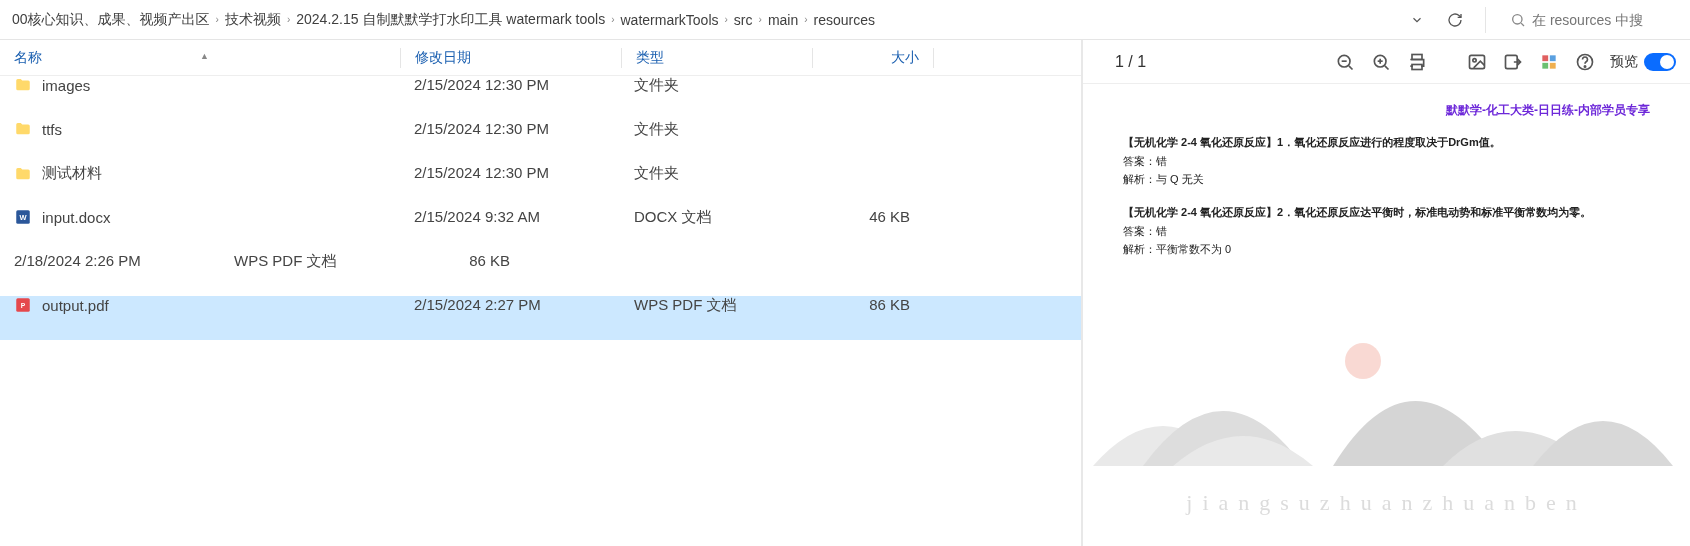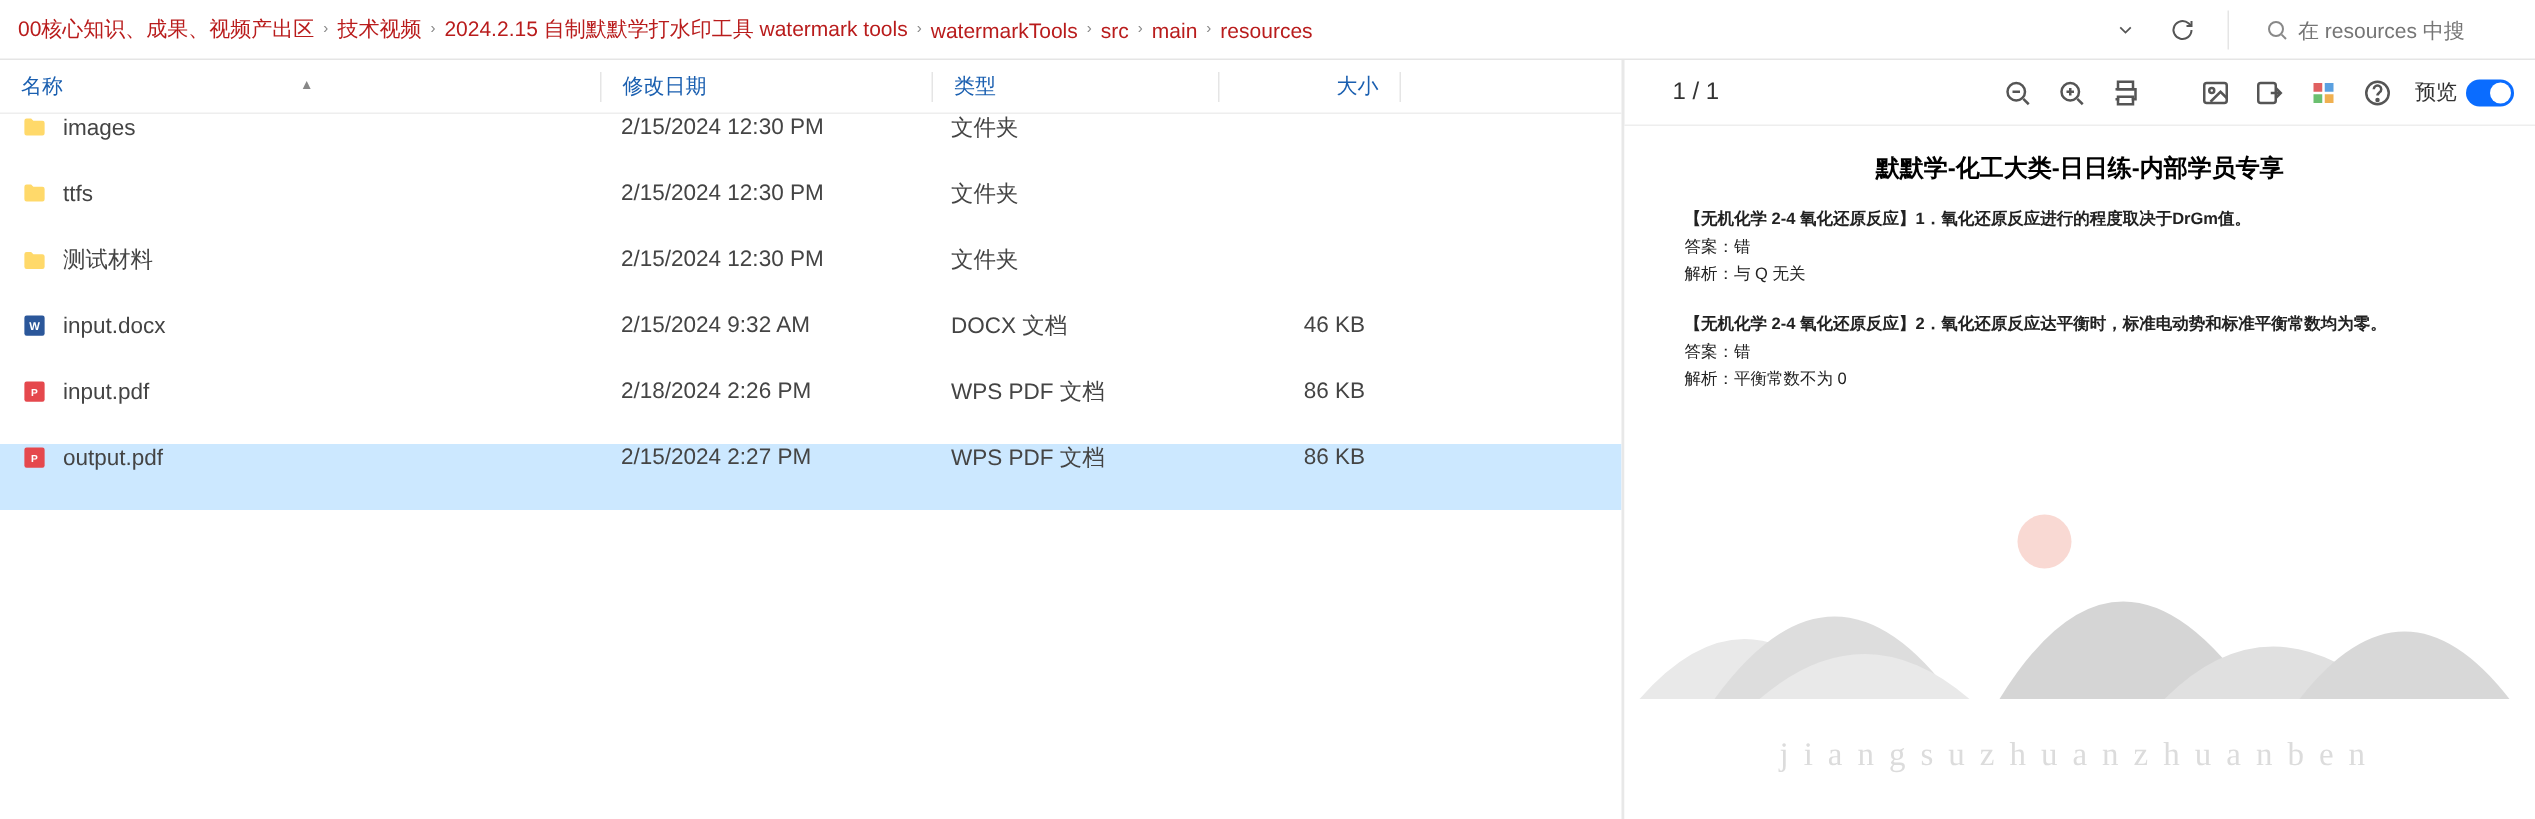--- a/index.html
+++ b/index.html
@@ -1,20 +1,20 @@
 <!DOCTYPE html>
 <html><head>
   <meta charset="utf-8">
   <style>
     * { box-sizing: border-box; margin: 0; padding: 0; }
     body { font-family: "Microsoft YaHei", "Segoe UI", sans-serif; font-size: 14px; color: #333; background: #fff; width: 1690px; height: 546px; overflow: hidden; }
     
     .top-bar { display: flex; align-items: center; height: 40px; padding: 0 8px; border-bottom: 1px solid #e5e5e5; gap: 6px; }
     .breadcrumbs { display: flex; align-items: center; flex: 1; overflow: hidden; white-space: nowrap; }
-    .crumb { color: #b91c1c; padding: 2px 4px; cursor: pointer; }
+    .crumb { color: #404040; padding: 2px 4px; cursor: pointer; }
     .crumb-sep { color: #888; margin: 0 2px; font-size: 10px; }
     .top-right { display: flex; align-items: center; gap: 10px; }
     .icon-btn { width: 28px; height: 28px; display: flex; align-items: center; justify-content: center; cursor: pointer; color: #555; }
     .v-divider { width: 1px; height: 26px; background: #e5e5e5; margin: 0 6px; }
     .search-box { display: flex; align-items: center; gap: 6px; color: #888; padding: 4px 8px; min-width: 180px; }
     .search-box input { border: none; outline: none; font-size: 14px; color: #555; background: transparent; width: 140px; font-family: inherit; }
     
     .main { display: flex; height: calc(100% - 40px); }
     .file-area { flex: 1; display: flex; flex-direction: column; border-right: 1px solid #e8e8e8; }
     
@@ -43,21 +43,21 @@
 
     .preview-pane { width: 608px; display: flex; flex-direction: column; border-left: 1px solid #e8e8e8; }
     .preview-toolbar { display: flex; align-items: center; justify-content: flex-end; gap: 14px; height: 44px; padding: 0 14px; border-bottom: 1px solid #eee; }
     .preview-toolbar .page-ind { margin-right: auto; margin-left: 18px; color: #333; font-size: 16px; }
     .preview-toolbar .pv-icon { width: 22px; height: 22px; display: flex; align-items: center; justify-content: center; cursor: pointer; color: #555; }
     .preview-toggle { display: flex; align-items: center; gap: 6px; }
     .toggle-sw { width: 32px; height: 18px; border-radius: 9px; background: #0a6cff; position: relative; }
     .toggle-sw::after { content: ""; position: absolute; right: 2px; top: 2px; width: 14px; height: 14px; border-radius: 50%; background: #fff; }
 
     .preview-doc { flex: 1; background: #fff; padding: 18px 40px; position: relative; overflow: hidden; }
-    .doc-title { text-align: center; font-size: 16px; font-weight: bold; color: #000000; margin-bottom: 14px; }
+    .doc-title { text-align: right; font-size: 12px; font-weight: bold; color: #6d28d9; margin-bottom: 14px; }
     .q-block { font-size: 11px; color: #222; margin-bottom: 14px; line-height: 1.7; }
     .q-block .q-title { font-weight: bold; }
     .watermark-art { position: absolute; left: 0; right: 0; bottom: 60px; height: 170px; pointer-events: none; }
     .watermark-text { position: absolute; left: 0; right: 0; bottom: 30px; text-align: center; font-size: 22px; letter-spacing: 10px; color: #dcdcdc; font-family: Georgia, serif; }
   </style>
 </head>
 <body>
 
 <div class="top-bar">
   <div class="breadcrumbs" id="breadcrumbs">
@@ -161,29 +161,20 @@
                 <text x="12" y="16" text-anchor="middle" fill="#fff" font-size="10" font-family="sans-serif" font-weight="bold">W</text>
               </svg>
             </span>
             <span>input.docx</span>
           </div>
           <div class="cell cell-date">2/15/2024 9:32 AM</div>
           <div class="cell cell-type">DOCX 文档</div>
           <div class="cell cell-size">46 KB</div>
         </div>
         <div class="file-row">
-          <div class="cell cell-name">
-            <span class="ficon pdf">
-              <svg viewBox="0 0 24 24" width="18" height="18">
-                <rect x="3" y="3" width="18" height="18" rx="2"></rect>
-                <text x="12" y="16" text-anchor="middle" fill="#fff" font-size="9" font-family="sans-serif" font-weight="bold">P</text>
-              </svg>
-            </span>
-            <span>input.pdf</span>
-          </div>
           <div class="cell cell-date">2/18/2024 2:26 PM</div>
           <div class="cell cell-type">WPS PDF 文档</div>
           <div class="cell cell-size">86 KB</div>
         </div>
         <div class="file-row selected">
           <div class="cell cell-name">
             <span class="ficon pdf">
               <svg viewBox="0 0 24 24" width="18" height="18">
                 <rect x="3" y="3" width="18" height="18" rx="2"></rect>
                 <text x="12" y="16" text-anchor="middle" fill="#fff" font-size="9" font-family="sans-serif" font-weight="bold">P</text>

